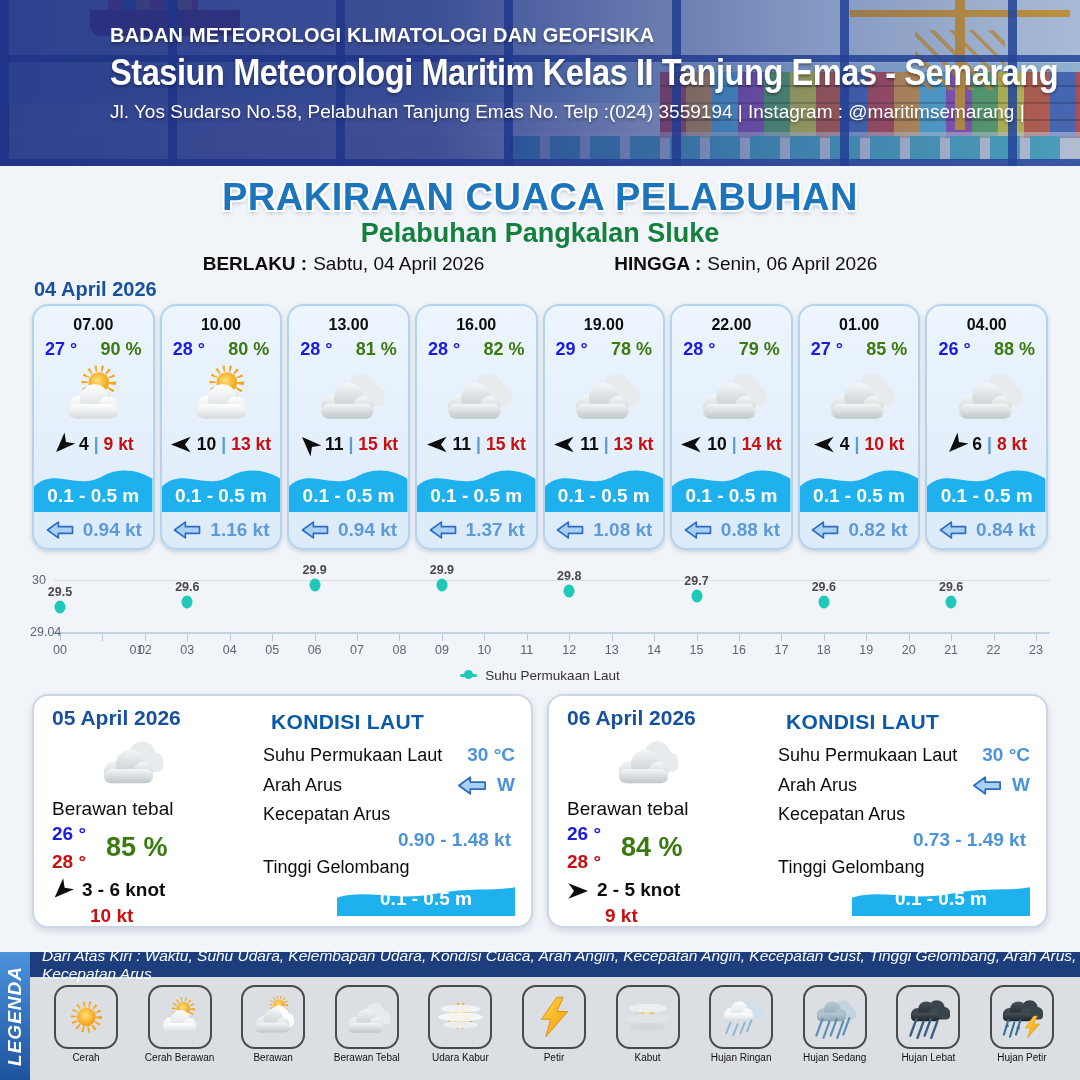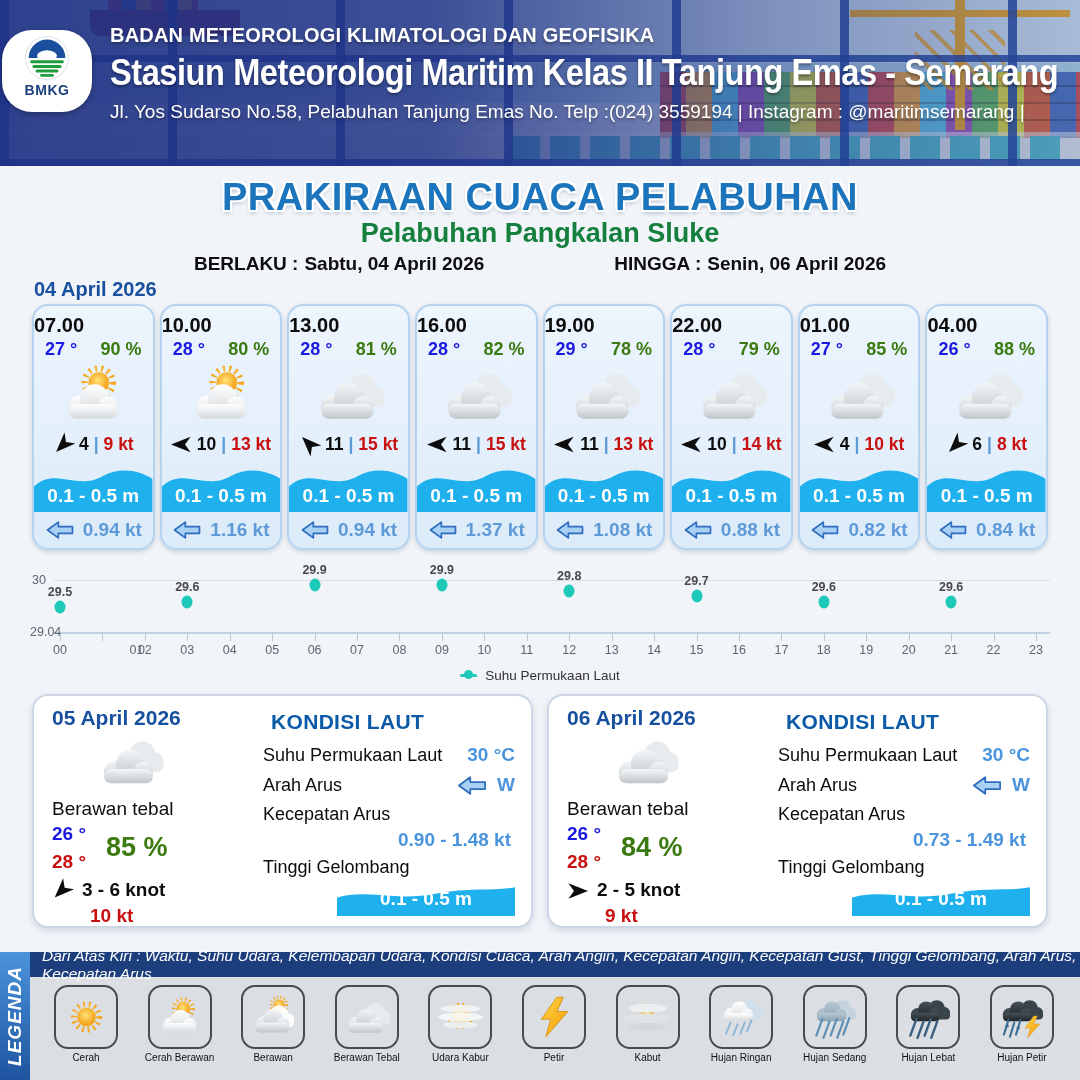--- a/index.html
+++ b/index.html
@@ -44,29 +44,29 @@
     transform:scaleX(.88); transform-origin:left; margin:5px 0 7px; }
   .address { font-size:19px; }
 
   
   .titleblock { padding-top:10px; text-align:center; }
   .page-title { font-size:38px; font-weight:bold; color:#1c75bc; letter-spacing:.5px; line-height:42px;
     text-shadow:-2px -2px 0 #fff, 2px -2px 0 #fff, -2px 2px 0 #fff, 2px 2px 0 #fff, 0 3px 4px rgba(120,140,170,.6); }
   .page-subtitle { font-size:27px; font-weight:bold; color:#15803d; line-height:30px; }
   .validrow { display:flex; justify-content:center; gap:130px; font-size:19px; margin-top:5px; color:#0e0e0e; }
   .validrow b { font-weight:bold; }
-  .validrow span.val { font-weight:bold; margin-left:6px;margin-top:20px; }
+  .validrow span.val { font-weight:normal; margin-left:6px;margin-top:20px; }
 
   
   .daylabel { margin:3px 0 3px 34px; font-size:20px; font-weight:bold; color:#17509e; }
   .cards { display:flex; gap:5px; margin:0 32px; }
   .fcard { flex:1; height:246px; border:2px solid #b5d3ee; border-radius:16px; overflow:hidden;
     background:linear-gradient(#edf5fd,#dcebf9); display:flex; flex-direction:column;
     box-shadow:0 2px 4px rgba(60,90,130,.22); }
-  .time { font-size:20px; font-weight:bold; color:#0d0d0d; margin-top:9px; line-height:20px; }
+  .time { text-align:center; font-size:16px; font-weight:bold; color:#0d0d0d; margin-top:9px; line-height:20px; }
   .trow { display:flex; justify-content:space-between; padding:0 11px; margin-top:4px; font-size:18px; font-weight:bold; line-height:20px; }
   .temp { color:#1a1ae0; } .hum { color:#3a7a10; }
   .icon-box { height:76px; display:flex; align-items:center; justify-content:center; }
   .icon-box svg { width:92px; height:66px; }
   .windrow { height:28px; display:flex; align-items:center; justify-content:center; gap:5px;
     font-size:17.5px; font-weight:bold; color:#0d0d0d; }
   .wdir { width:21px; height:21px; display:inline-flex; }
   .wdir svg { width:21px; height:21px; }
   .sep { color:#5b9bd5; font-weight:bold; }
   .gust { color:#c81010; }
@@ -293,26 +293,20 @@
 
 <div class="header">
   <div class="hdr-sky"></div>
   <div class="hdr-ship"></div>
   <div class="hdr-containers"></div>
   <div class="hdr-crane"></div>
   <div class="hdr-floor"></div>
   <div class="hdr-chairs"></div>
   <div class="hdr-grid"></div>
   <div class="hdr-overlay"></div>
-  <div class="logo-pill">
-    <svg>
-        <use href="#i-bmkg-logo"></use>
-      </svg>
-    <div class="logo-text">BMKG</div>
-  </div>
   <div class="hdr-text">
     <div class="agency">BADAN METEOROLOGI KLIMATOLOGI DAN GEOFISIKA</div>
     <div class="station">Stasiun Meteorologi Maritim Kelas II Tanjung Emas - Semarang</div>
     <div class="address">Jl. Yos Sudarso No.58, Pelabuhan Tanjung Emas No. Telp :(024) 3559194 | Instagram : @maritimsemarang |</div>
   </div>
 </div>
 
 <div class="titleblock">
   <div class="page-title">PRAKIRAAN CUACA PELABUHAN</div>
   <div class="page-subtitle">Pelabuhan Pangkalan Sluke</div>

